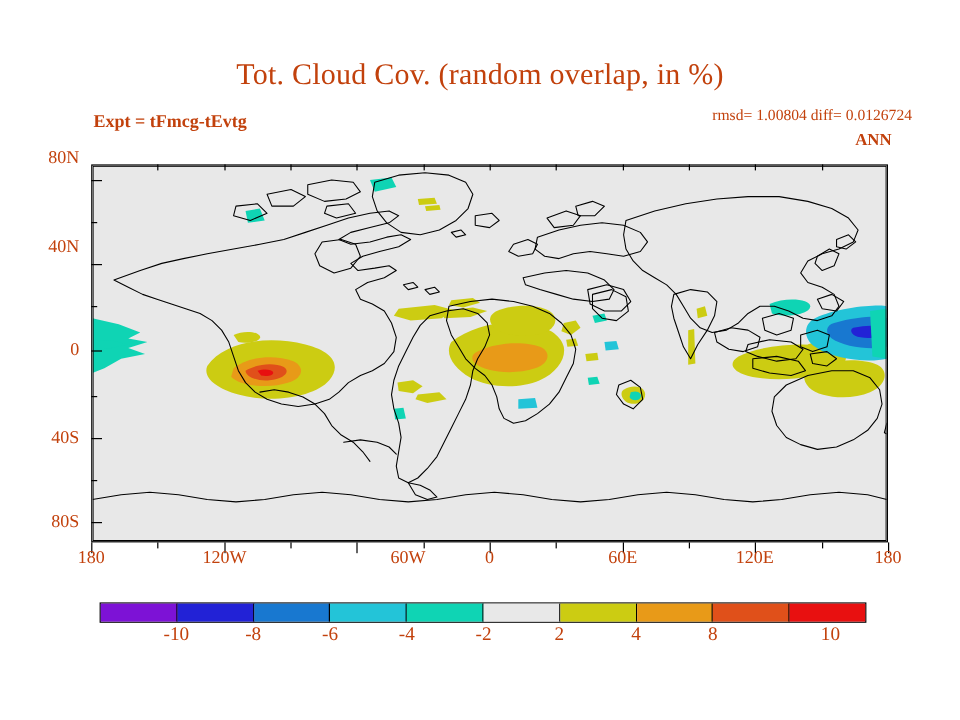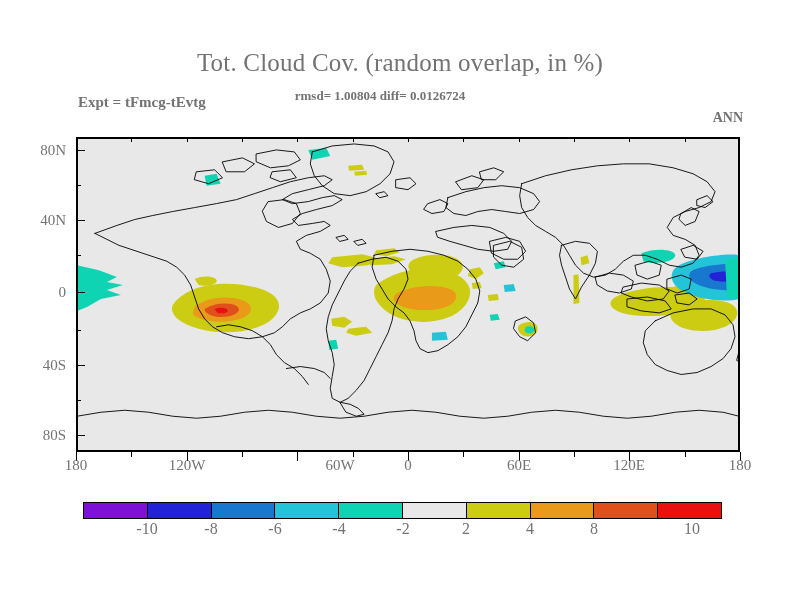--- a/index.html
+++ b/index.html
@@ -6,45 +6,45 @@
     margin: 0;
     padding: 0;
     background: #ffffff;
   }
   #page {
     position: relative;
     width: 800px;
     height: 600px;
     background: #ffffff;
     font-family: "Liberation Serif", serif;
-    color: #737373;
+    color: #c2410c;
     overflow: hidden;
   }
 
   
   #title {
     position: absolute;
     left: 0;
     top: 48px;
     width: 800px;
     text-align: center;
     font-size: 25px;
     line-height: 30px;
     letter-spacing: 0.2px;
     white-space: nowrap;
   }
   #subtitle-stats {
     position: absolute;
     left: 0;
     top: 88px;
     width: 760px;
-    text-align: center;
+    text-align: right;
     font-size: 13px;
     line-height: 15px;
-    font-weight: bold;
+    font-weight: normal;
     white-space: nowrap;
   }
   #expt-label {
     position: absolute;
     left: 78px;
     top: 95px;
     font-size: 15px;
     line-height: 15px;
     font-weight: bold;
     white-space: nowrap;
@@ -354,22 +354,22 @@
   <div class="tick" style="left:76px; top:150px; width:9px; height:1px;"></div>
   <div class="tick" style="left:76px; top:185px; width:5px; height:1px;"></div>
   <div class="tick" style="left:76px; top:220px; width:9px; height:1px;"></div>
   <div class="tick" style="left:76px; top:255px; width:5px; height:1px;"></div>
   <div class="tick" style="left:76px; top:292px; width:9px; height:1px;"></div>
   <div class="tick" style="left:76px; top:330px; width:5px; height:1px;"></div>
   <div class="tick" style="left:76px; top:365px; width:9px; height:1px;"></div>
   <div class="tick" style="left:76px; top:400px; width:5px; height:1px;"></div>
   <div class="tick" style="left:76px; top:435px; width:9px; height:1px;"></div>
 
-  <div class="ylabel" style="top:143px;margin-left:11px;">80N</div>
-  <div class="ylabel" style="top:213px;">40N</div>
+  <div class="ylabel" style="top:125px;margin-left:11px;">80N</div>
+  <div class="ylabel" style="top:199px;">40N</div>
   <div class="ylabel" style="top:285px;">0</div>
   <div class="ylabel" style="top:358px;">40S</div>
   <div class="ylabel" style="top:428px;">80S</div>
 
   <div class="tick" style="left:76px; top:452px; width:1px; height:9px;"></div>
   <div class="tick" style="left:131px; top:452px; width:1px; height:5px;"></div>
   <div class="tick" style="left:187px; top:452px; width:1px; height:9px;"></div>
   <div class="tick" style="left:242px; top:452px; width:1px; height:5px;"></div>
   <div class="tick" style="left:297px; top:452px; width:1px; height:9px;"></div>
   <div class="tick" style="left:353px; top:452px; width:1px; height:5px;"></div>

